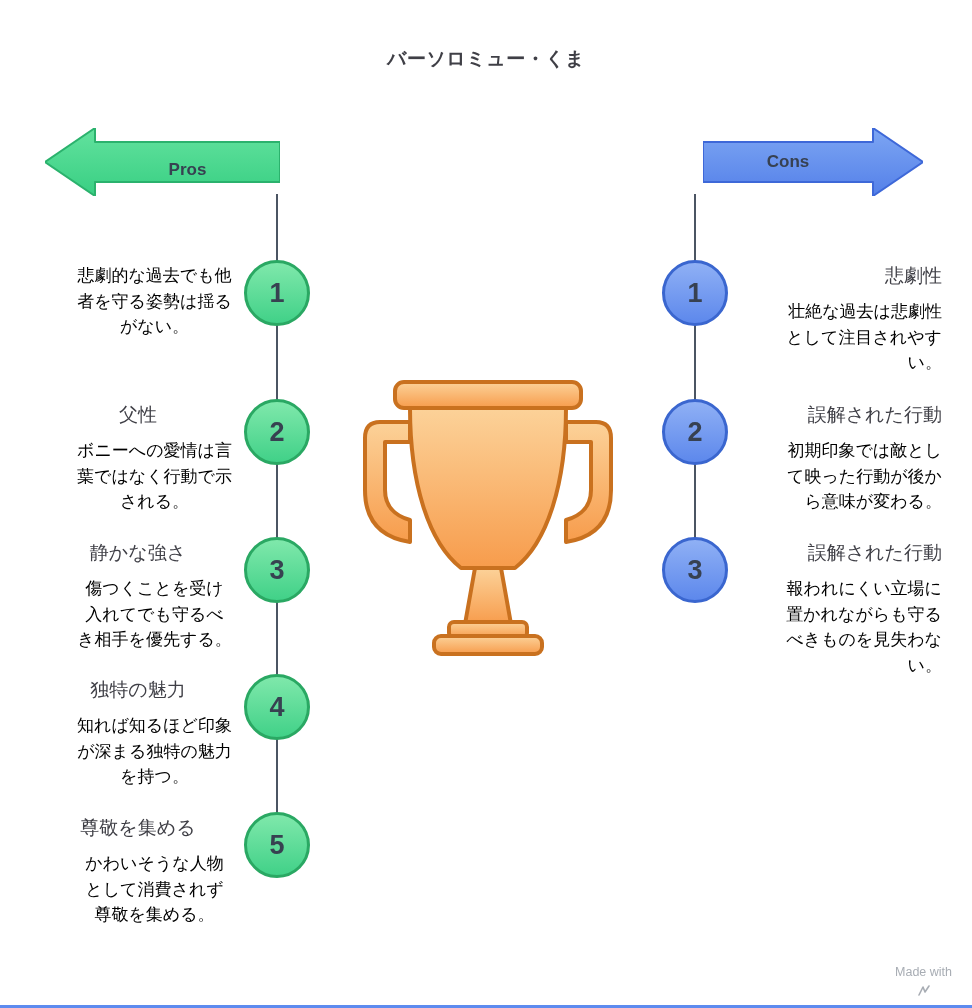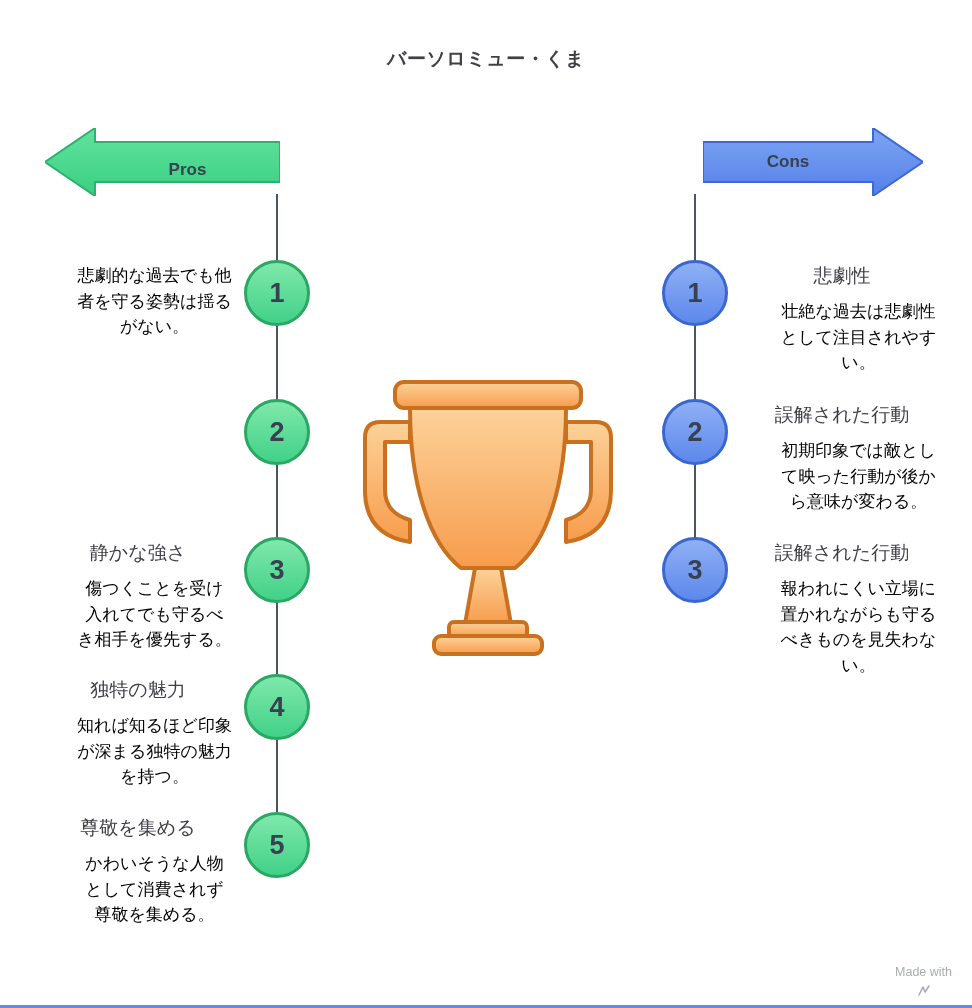--- a/index.html
+++ b/index.html
@@ -26,21 +26,21 @@
   .vline-right{left:694px;top:194px;height:376px;}
   .circle{
     position:absolute;width:66px;height:66px;box-sizing:border-box;border-radius:50%;
     display:flex;align-items:center;justify-content:center;
     font-weight:bold;font-size:27px;color:#374151;
   }
   .circle-green{background:linear-gradient(180deg,#7fe8ab,#41d188);border:3px solid #2aa863;}
   .circle-blue{background:linear-gradient(180deg,#8fb0f5,#5d88ec);border:3px solid #3a66cf;}
   .item{position:absolute;}
   .left-item{left:44px;width:188px;text-align:center;}
-  .right-item{left:742px;width:200px;text-align:center;}
+  .right-item{left:742px;width:200px;text-align:right;}
   .item-heading{font-size:19px;color:#3f3f46;margin-bottom:10px;}
   .item-body{font-size:17px;color:#000000;line-height:1.5;margin-left:33px;}
   .trophy{position:absolute;left:338px;top:370px;}
   .watermark{
     position:absolute;top:965px;right:20px;display:flex;align-items:center;gap:5px;
     font-size:12.5px;color:#a8adb4;flex-direction:column;
   }
   .watermark .brand{font-weight:bold;color:#9ca3af;}
   .bottom-rule{position:absolute;left:0;bottom:0;width:100%;height:3px;background:#5d8bef;}
 </style>
@@ -75,20 +75,24 @@
       <polygon points="0,14 170,14 170,0 220,34 170,68 170,54 0,54" fill="url(#gBlue)" stroke="#3e68d8" stroke-width="2" stroke-linejoin="round"></polygon>
     </svg>
     <span class="arrow-label">Cons</span>
   </div>
 
   <div class="vline vline-left"></div>
   <div class="vline vline-right"></div>
 
   <div class="item left-item" style="top:263px">
     <div class="item-body">悲劇的な過去でも他者を守る姿勢は揺るがない。</div>
+  </div>
+  <div class="item left-item" style="top:402px">
+    <div class="item-heading">父性</div>
+    <div class="item-body">ボニーへの愛情は言葉ではなく行動で示される。</div>
   </div>
   <div class="item left-item" style="top:677px">
     <div class="item-heading">独特の魅力</div>
     <div class="item-body">知れば知るほど印象が深まる独特の魅力を持つ。</div>
   </div>
   <div class="item left-item" style="top:540px">
     <div class="item-heading">静かな強さ</div>
     <div class="item-body">傷つくことを受け入れてでも守るべき相手を優先する。</div>
   </div>
   <div class="item left-item" style="top:815px">

